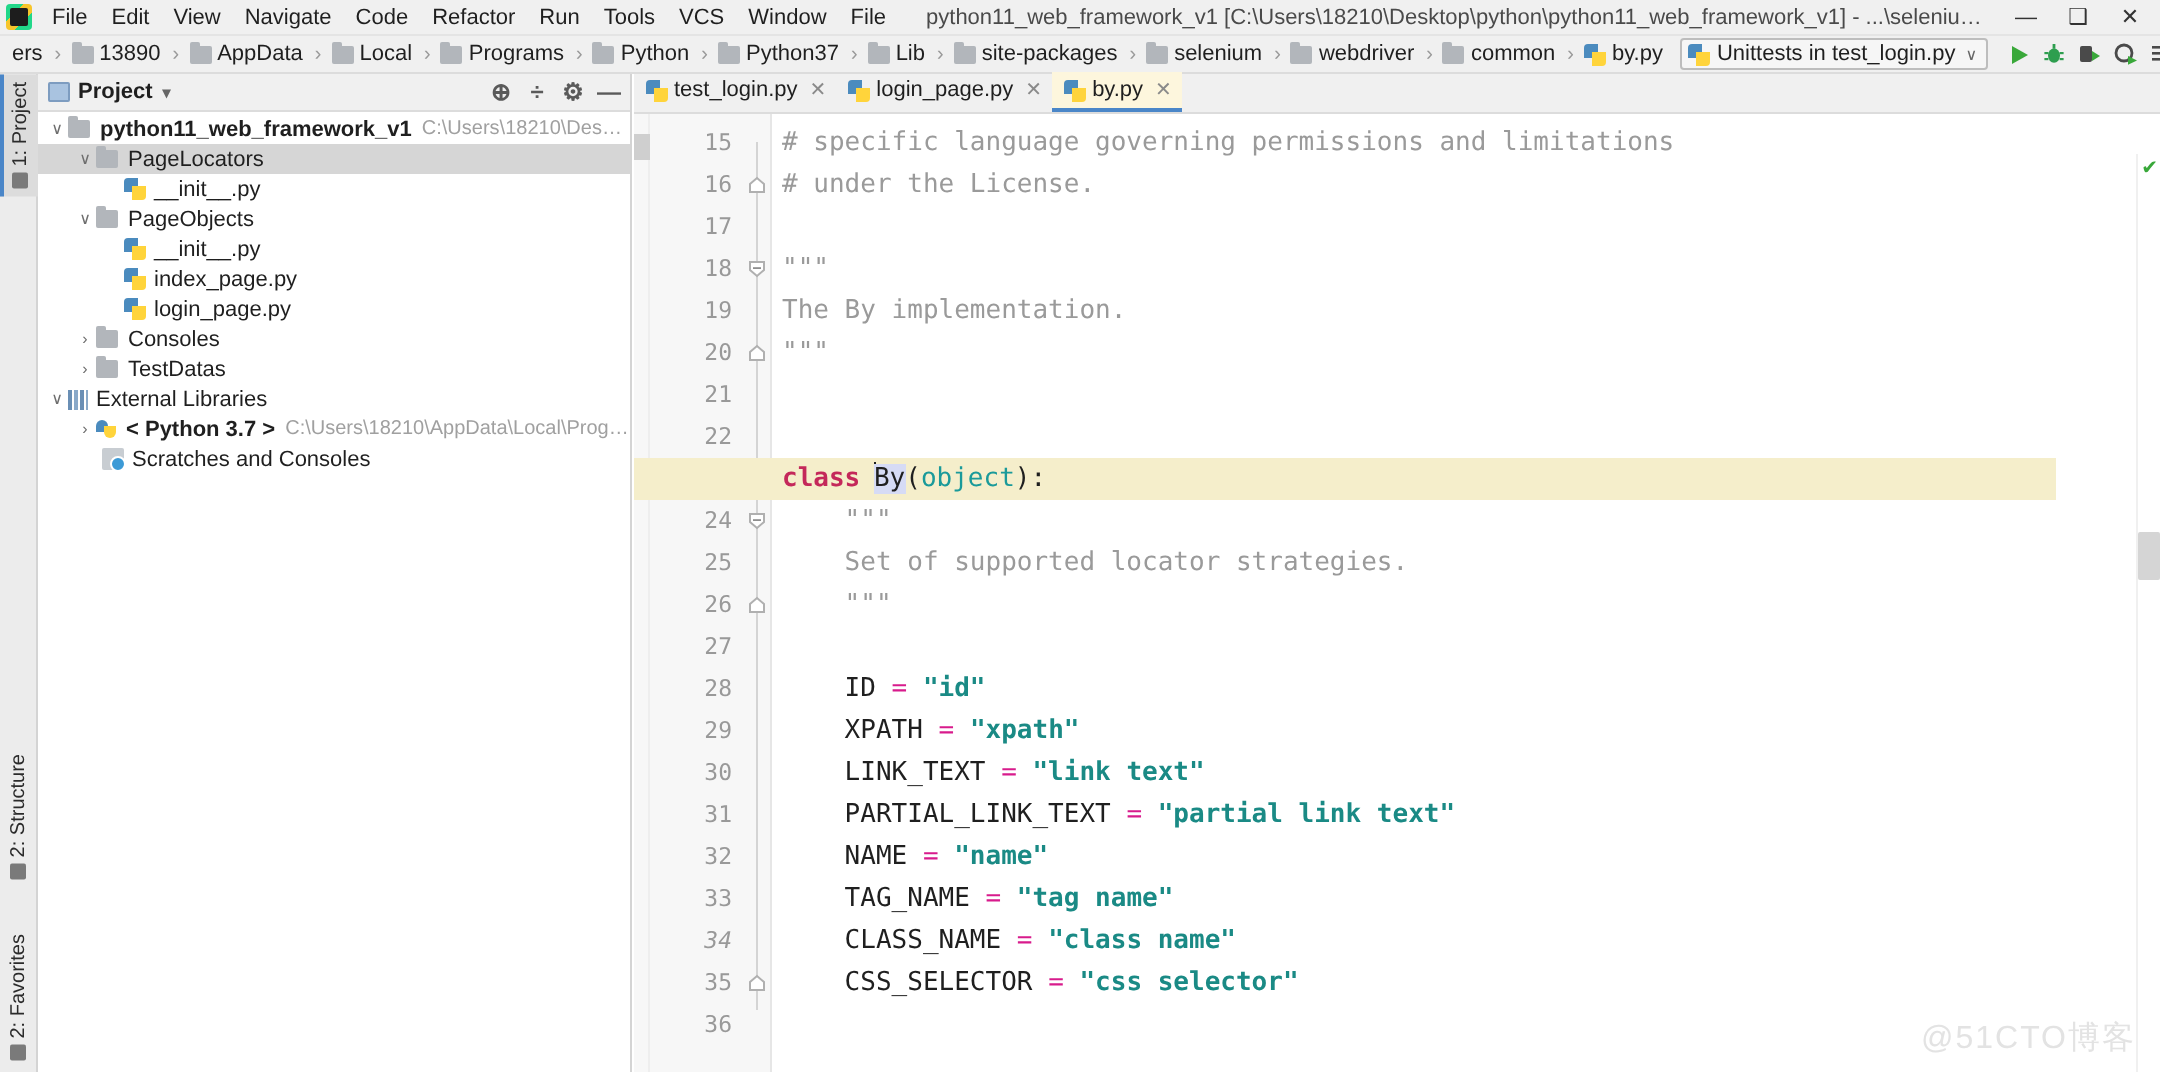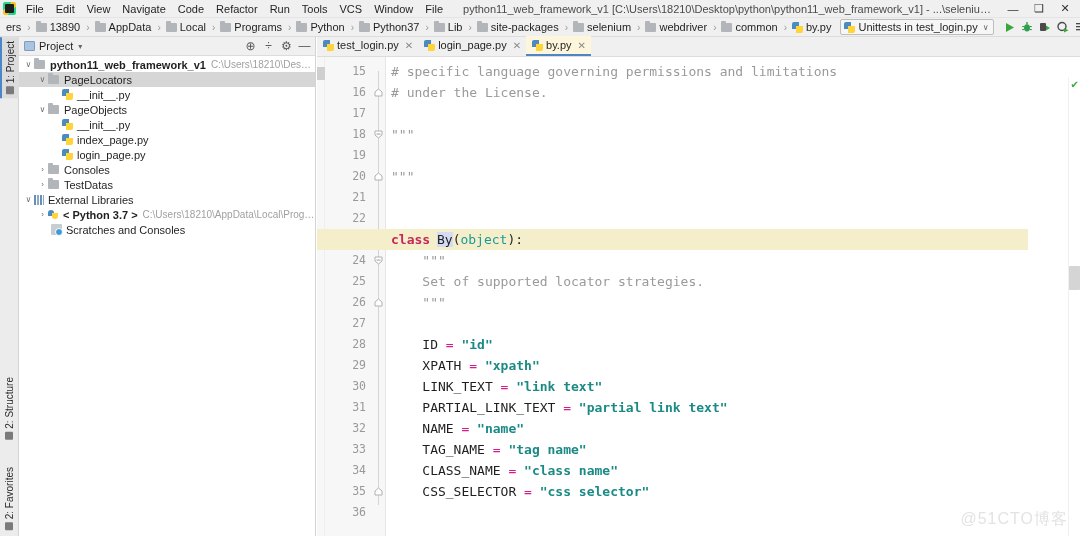--- a/index.html
+++ b/index.html
@@ -103,21 +103,21 @@
     transform:rotate(180deg);
   }
 
   
   .projectpanel {
     position:absolute; top:37px; left:19px; width:297px; height:499px;
     background:#ffffff; border-right:1px solid #d4d4d4;
   }
   .pp-header {
     height:19px; background:#f0f0f0; border-bottom:1px solid #dcdcdc;
-    display:flex; align-items:center; padding:0 2px 0 5px;
+    display:flex; align-items:center; padding:0 2px 0 5px;font-weight:bold;
   }
   .pp-title { font-size:11px; color:#1f1f1f; margin-left:4px; }
   .pp-win-ico { width:11px; height:10px; background:#a9c3e0; border:1px solid #7d9cc0; border-radius:1px; flex:none; }
   .pp-actions { margin-left:auto; display:flex; align-items:center; gap:1px; }
   .pp-btn {
     width:17px; height:17px; display:flex; align-items:center; justify-content:center;
     color:#5a5a5a; cursor:default; border-radius:2px; flex:none;
   }
 
   .tree { padding-top:1px; font-size:11px; }
@@ -505,21 +505,21 @@
           <div class="lnum" style="top: 193px;">24</div>
           <div class="lnum" style="top: 214px;">25</div>
           <div class="lnum" style="top: 235px;">26</div>
           <div class="lnum" style="top: 256px;">27</div>
           <div class="lnum" style="top: 277px;">28</div>
           <div class="lnum" style="top: 298px;">29</div>
           <div class="lnum" style="top: 319px;">30</div>
           <div class="lnum" style="top: 340px;">31</div>
           <div class="lnum" style="top: 361px;">32</div>
           <div class="lnum" style="top: 382px;">33</div>
-          <div class="lnum" style="top: 403px;">34</div>
+          <div class="lnum" style="top: 403px; font-style: italic;">34</div>
           <div class="lnum" style="top: 424px;">35</div>
           <div class="lnum" style="top: 445px;">36</div>
         </div>
       <div class="foldcol">
         <div class="foldline"></div>
         <div id="folds">
             <div class="fold" style="top: 31px;">
               <svg width="9" height="9" viewBox="0 0 9 9">
                 <path d="M1 8 h7 v-4 l-3.5 -3 l-3.5 3 z" fill="#fff" stroke="#b0b0b0" stroke-width="1"></path>
               </svg>
@@ -557,20 +557,21 @@
                 <path d="M1 8 h7 v-4 l-3.5 -3 l-3.5 3 z" fill="#fff" stroke="#b0b0b0" stroke-width="1"></path>
               </svg>
             </div>
           </div>
       </div>
       <div class="codelines" id="codelines">
           <div class="cline" style="top: 4px;"><span class="k-comment"># specific language governing permissions and limitations</span></div>
           <div class="cline" style="top: 25px;"><span class="k-comment"># under the License.</span></div>
           <div class="cline" style="top: 46px;"></div>
           <div class="cline" style="top: 67px;"><span class="k-docstr">"""</span></div>
+          <div class="cline" style="top: 88px;"><span class="k-docstr">The By implementation.</span></div>
           <div class="cline" style="top: 109px;"><span class="k-docstr">"""</span></div>
           <div class="cline" style="top: 130px;"></div>
           <div class="cline" style="top: 151px;"></div>
           <div class="cline hl" style="top: 172px;"><span class="k-kw">class </span><span class="caret"></span><span class="k-cls-sel">By</span><span class="k-punc">(</span><span class="k-base">object</span><span class="k-punc">):</span></div>
           <div class="cline" style="top: 193px;"><span class="k-docstr">    """</span></div>
           <div class="cline" style="top: 214px;"><span class="k-docstr">    Set of supported locator strategies.</span></div>
           <div class="cline" style="top: 235px;"><span class="k-docstr">    """</span></div>
           <div class="cline" style="top: 256px;"></div>
           <div class="cline" style="top: 277px;"><span class="k-const">    ID </span><span class="k-eq">= </span><span class="k-str">"id"</span></div>
           <div class="cline" style="top: 298px;"><span class="k-const">    XPATH </span><span class="k-eq">= </span><span class="k-str">"xpath"</span></div>

